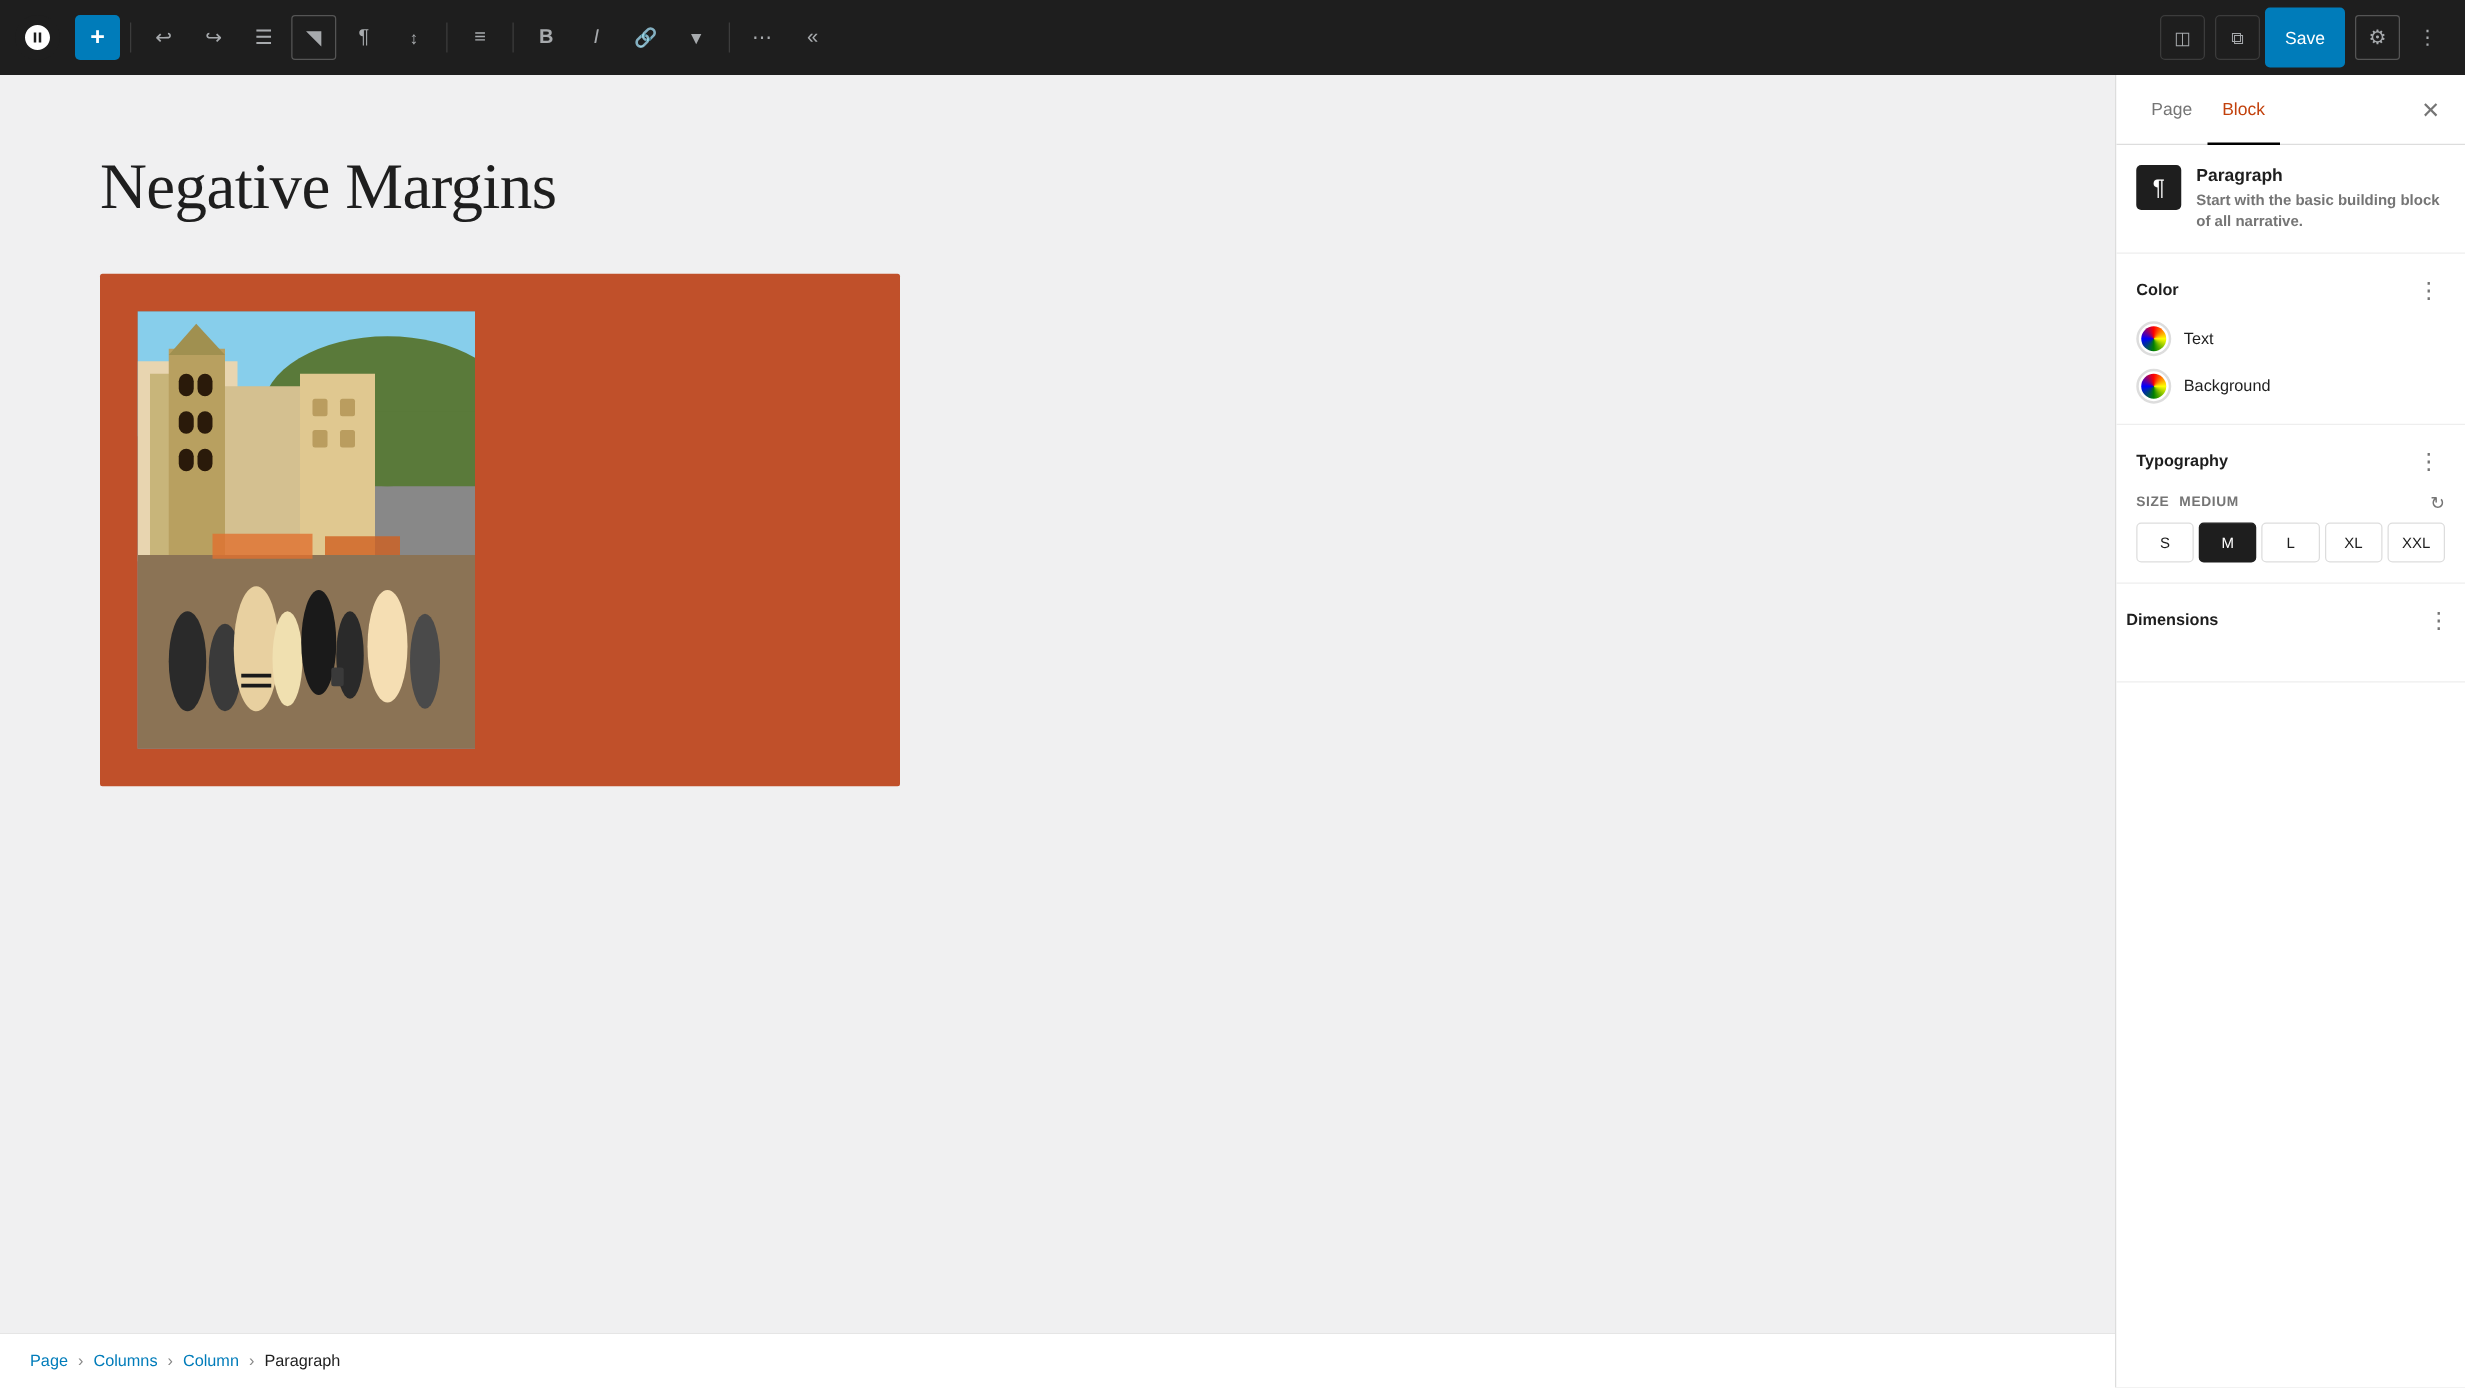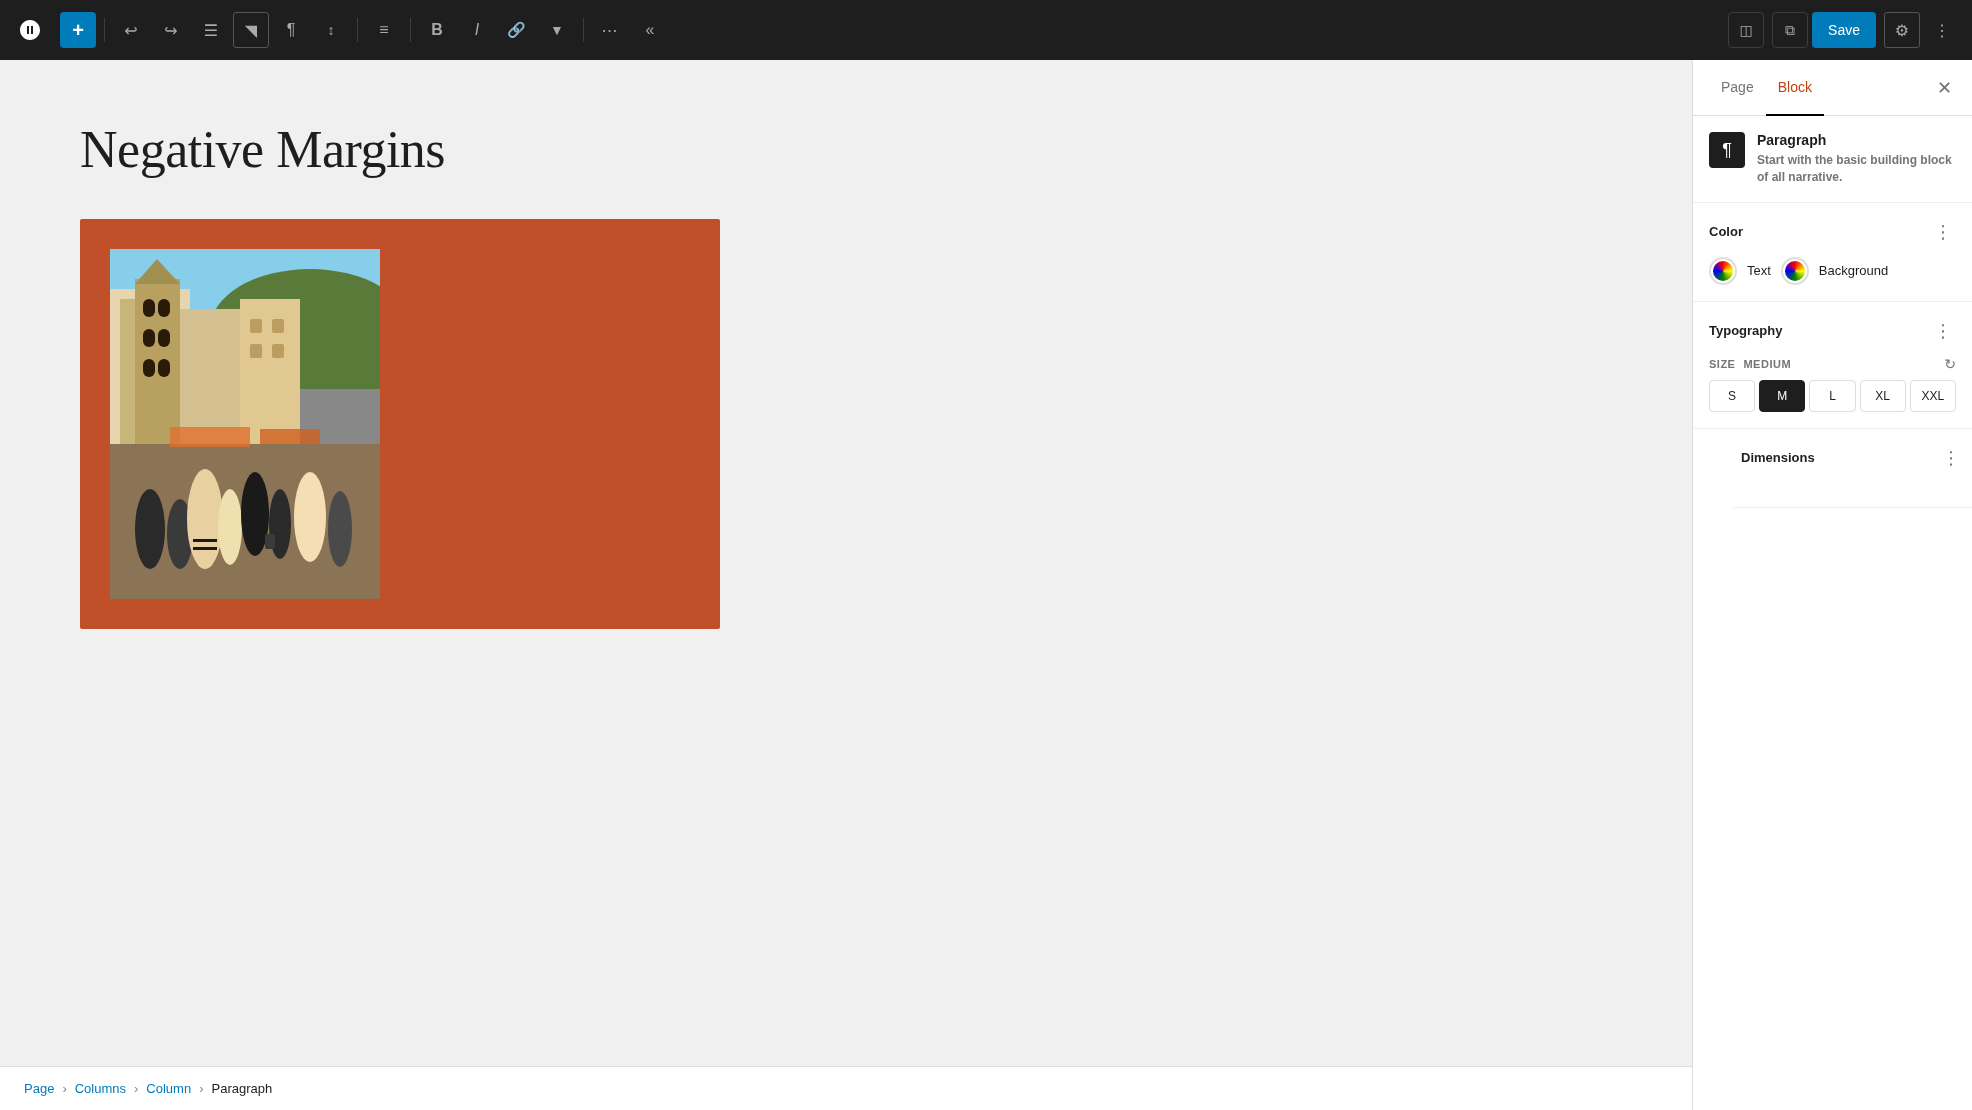--- a/index.html
+++ b/index.html
@@ -45,21 +45,21 @@
     .toolbar-spacer { flex: 1; }
     .save-btn {
       background: #007cba;
       color: white;
       border: none;
       border-radius: 4px;
       padding: 8px 16px;
       font-size: 14px;
       font-weight: 500;
       cursor: pointer;
-      height: 36px;
+      height: 48px;
     }
     .toolbar-icon-btn {
       background: transparent;
       border: 1px solid #3c3c3c;
       color: #a7aaad;
       cursor: pointer;
       padding: 6px 8px;
       border-radius: 4px;
       font-size: 16px;
       display: flex; align-items: center; justify-content: center;
@@ -252,21 +252,21 @@
       border: none;
       cursor: pointer;
       color: #757575;
       font-size: 18px;
       padding: 2px 4px;
     }
 
     
     .color-options {
       display: flex;
-      flex-direction: row;
+      flex-direction: column;
       gap: 10px;
     }
     .color-option {
       display: flex;
       align-items: center;
       gap: 10px;
       cursor: pointer;
     }
     .color-swatch {
       width: 28px; height: 28px;
@@ -323,21 +323,20 @@
     
     .dimensions-section {
       border: 2px solid #cc1a8e;
       border-radius: 4px;
       margin: 0 8px;
       padding: 12px;
     }
     .dimensions-wrapper {
       padding: 16px 8px;
       border-bottom: 1px solid #eee;
-      margin-left: 40px;
     }
 
     .margin-label {
       font-size: 11px;
       font-weight: 700;
       color: #1e1e1e;
       letter-spacing: 0.5px;
     }
     .margin-side {
       font-size: 12px;

